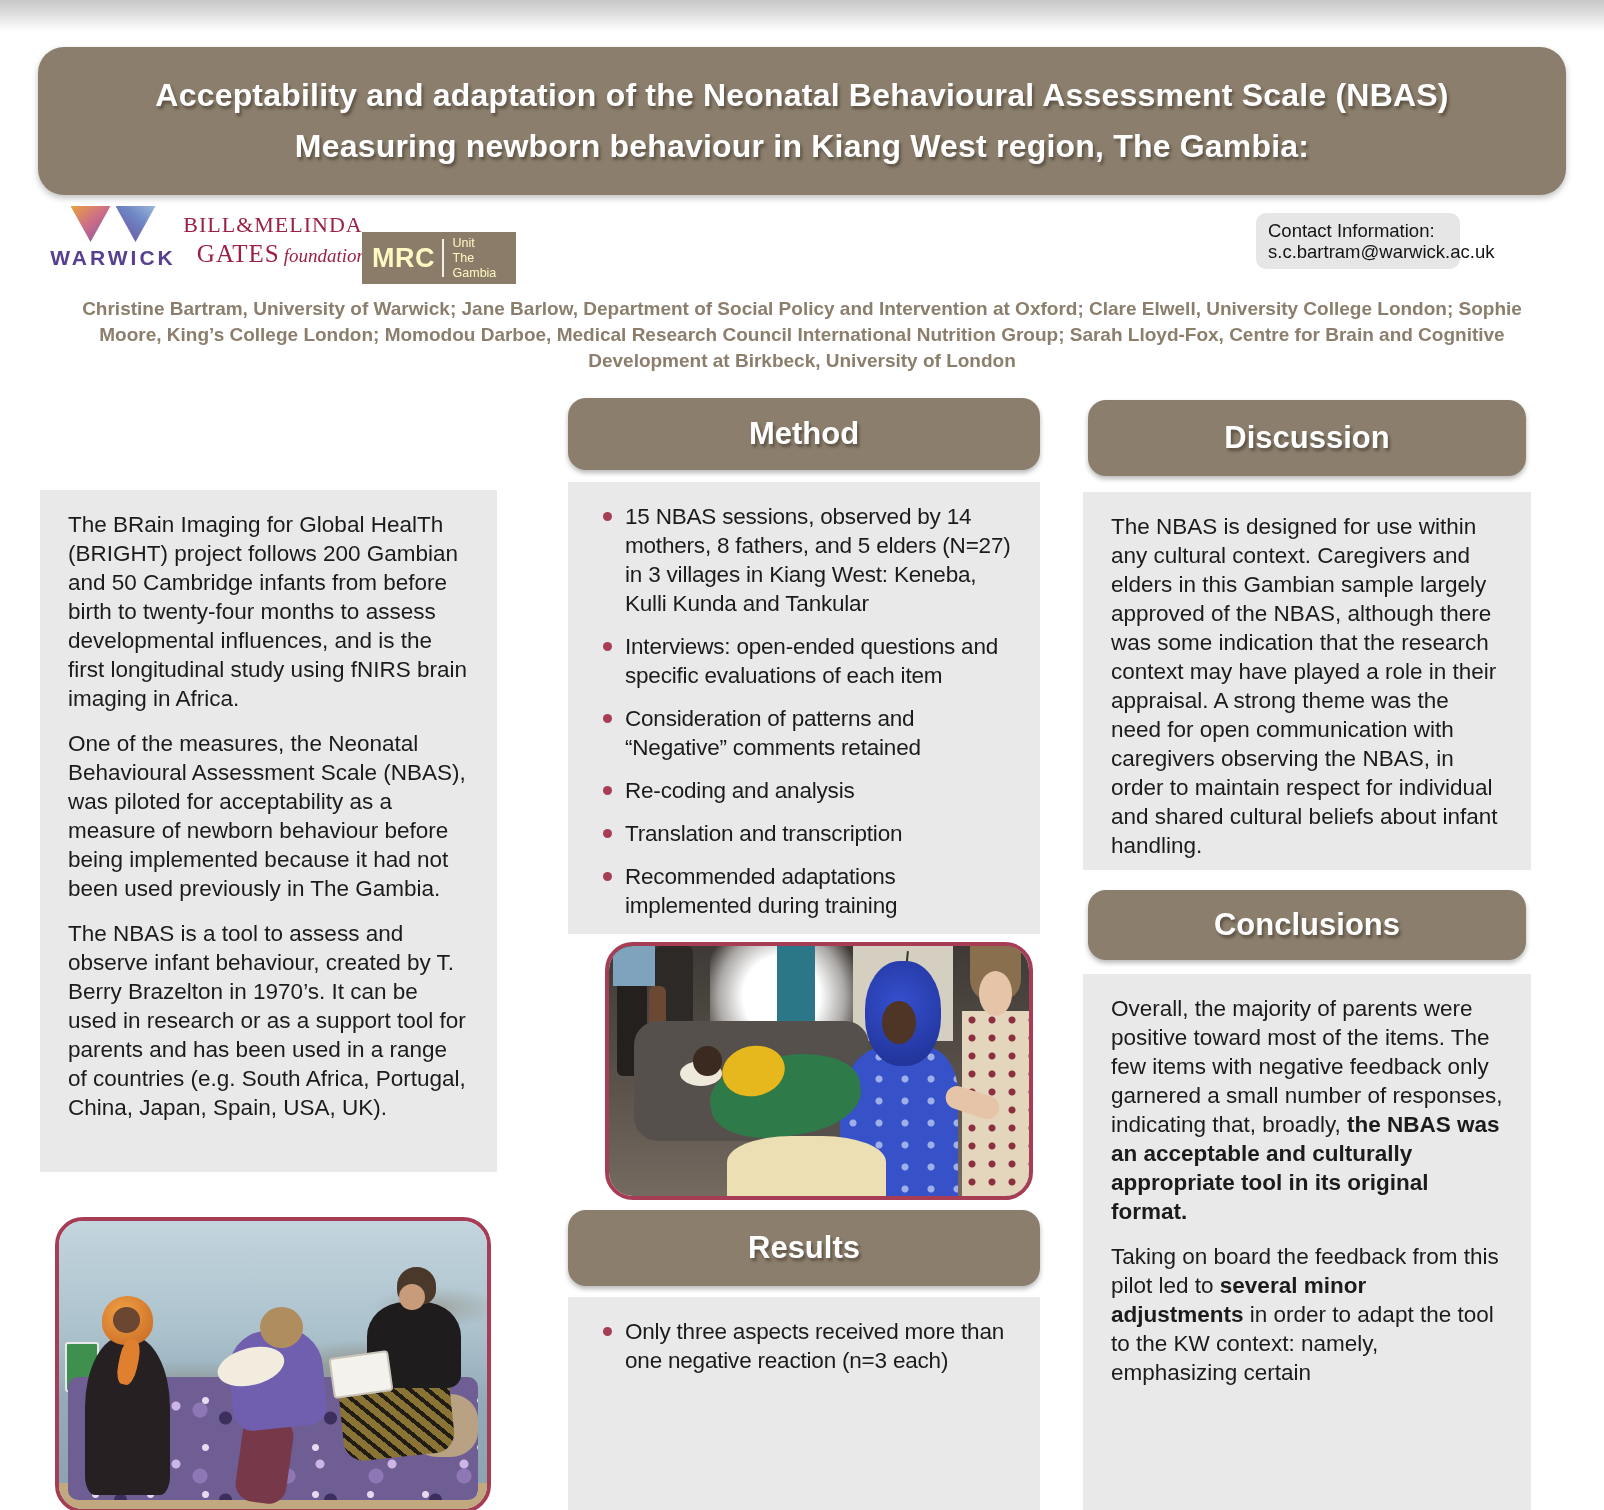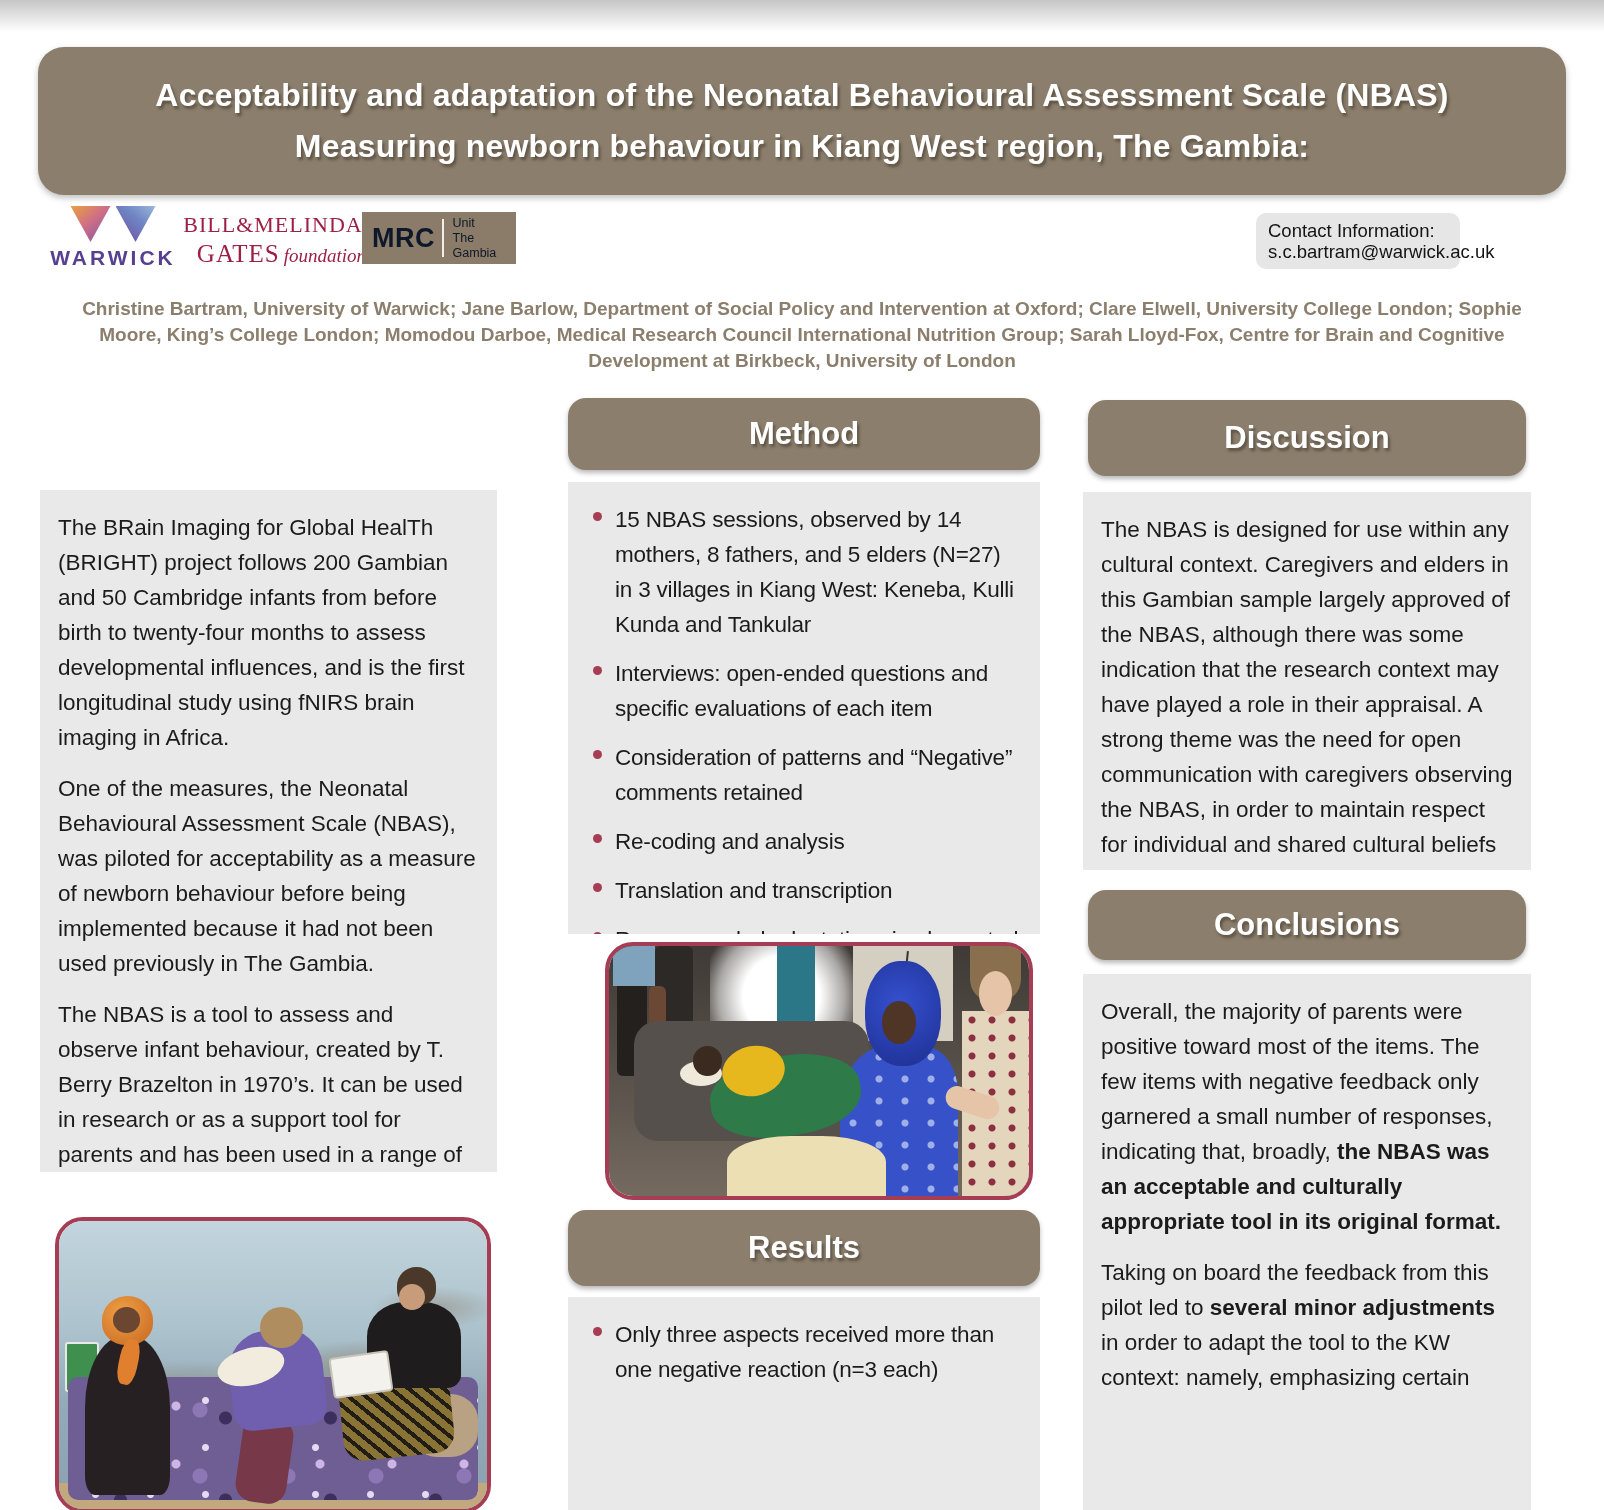--- a/index.html
+++ b/index.html
@@ -28,41 +28,41 @@
   .tri-right { background:linear-gradient(220deg,#9db9d8 0%,#6f86c4 40%,#6e4a9c 100%); }
   .warwick-word { margin-top:4px; font-size:21px; letter-spacing:3px; color:#584090; font-weight:bold; }
 
   .gates { position:absolute; left:178px; top:212px; width:190px;
     font-family:"Liberation Serif", serif; color:#9c2044; text-align:center; }
   .gates-top { font-size:22px; letter-spacing:1px; }
   .gates-bottom { margin-top:2px; text-align:right; padding-right:2px; }
   .gates-name { font-size:25px; letter-spacing:1px; }
   .gates-foundation { font-size:19px; font-style:italic; }
 
-  .mrc { position:absolute; left:362px; top:212px; width:154px; height:52px;
-    background:#8a7c68; color:#0f172a; display:flex; align-items:center;
+  .mrc { position:absolute; left:362px; top:232px; width:154px; height:52px;
+    background:#8a7c68; color:#fef9c3; display:flex; align-items:center;
     padding:0 10px; box-sizing:border-box; }
   .mrc-name { font-size:27px; font-weight:bold; letter-spacing:.5px; }
   .mrc-div { width:2px; height:38px; background:#f2efe9; margin:0 9px 0 7px; }
   .mrc-unit { font-size:12.5px; line-height:15px; }
 
   .contact-box { position:absolute; left:1256px; top:213px; width:204px; height:56px;
     background:#e6e6e6; border-radius:10px; padding:7px 12px; box-sizing:border-box;
     font-size:18.5px; line-height:21px; color:#141414; }
 
   .authors { position:absolute; left:58px; top:296px; width:1488px; text-align:center;
     color:#8b7e6c; font-weight:bold; font-size:19px; line-height:26px; }
 
   
   .section-header { position:absolute; background:#8b7e6c; border-radius:18px; color:#fff;
     display:flex; align-items:center; justify-content:center;
     font-size:31px; font-weight:bold; text-shadow:2px 3px 3px rgba(45,38,30,.5);
     box-shadow:0 3px 5px rgba(0,0,0,.28); }
   .panel { position:absolute; background:#e9e9e9; color:#1b1b1b;
-    font-size:22.5px; line-height:35px; padding:20px 18px; box-sizing:border-box; overflow:hidden; }
+    font-size:22.5px; line-height:29px; padding:20px 28px; box-sizing:border-box; overflow:hidden; }
   .panel p { margin:0 0 16px 0; }
   .panel p:last-child { margin-bottom:0; }
   .panel ul { margin:0; padding:0; list-style:none; }
   .panel li { position:relative; padding-left:29px; margin-bottom:14px; letter-spacing:-.2px; }
   .panel li:last-child { margin-bottom:0; }
   .panel li::before { content:""; position:absolute; left:7px; top:10px;
     width:9px; height:9px; border-radius:50%; background:#a63d55; }
 
   #hdr-background  { left:40px;  top:398px; width:456px; height:72px; }
   #panel-background{ left:40px;  top:490px; width:457px; height:682px; }

